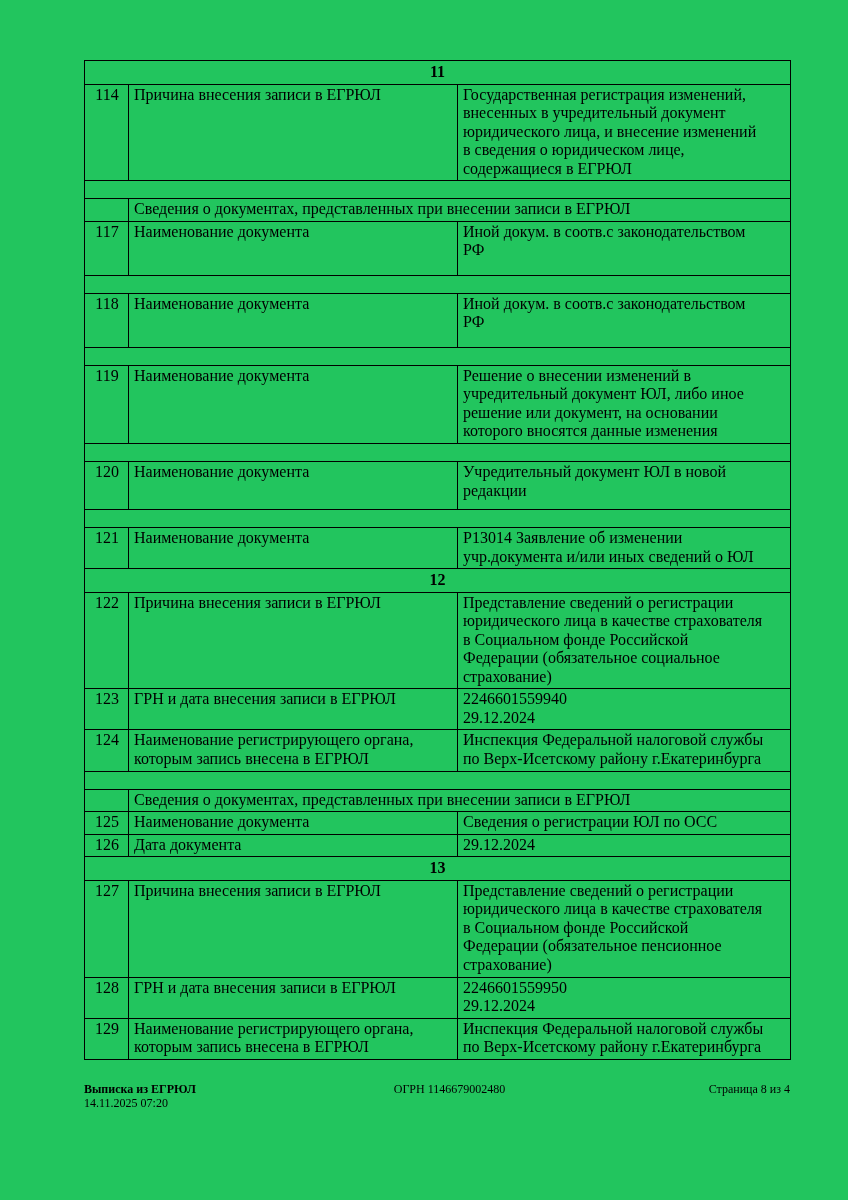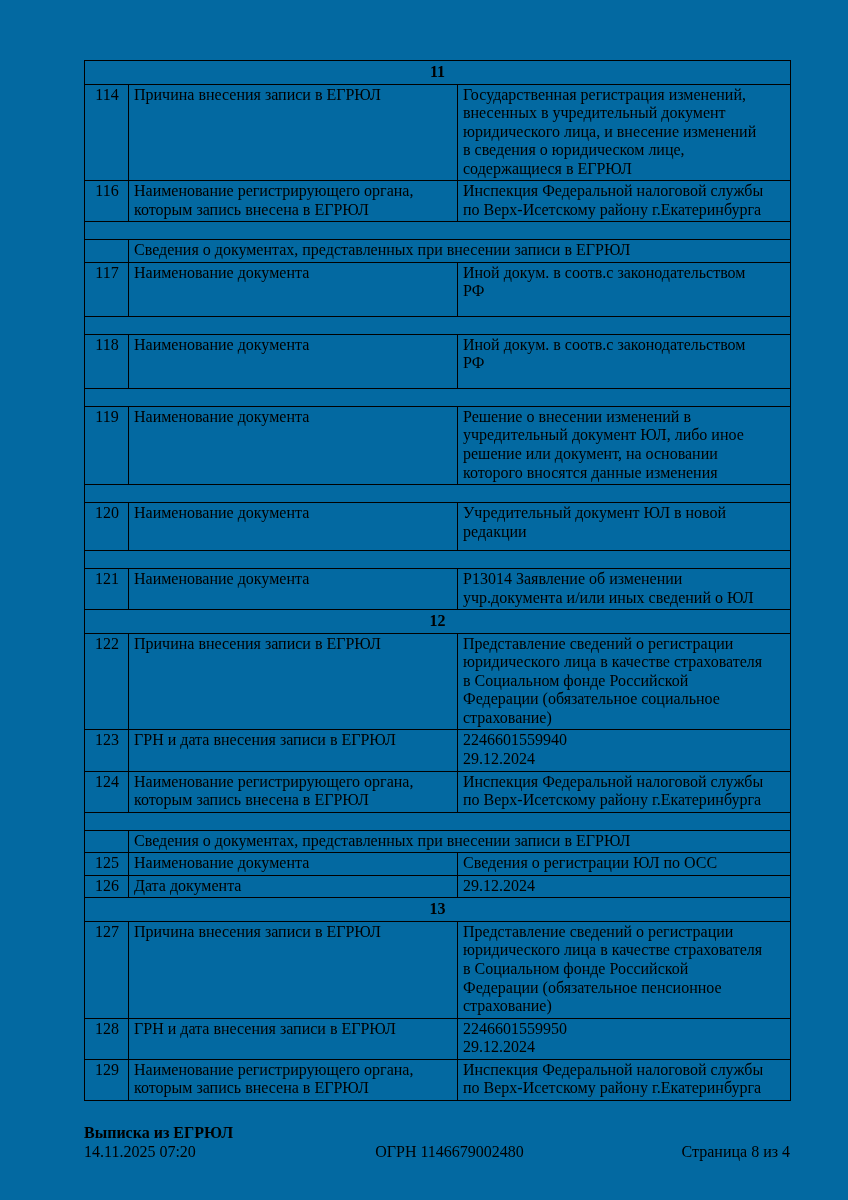--- a/index.html
+++ b/index.html
@@ -1,38 +1,38 @@
 <!DOCTYPE html>
 <html lang="ru"><head>
 <meta charset="utf-8">
 <style>
   html, body { margin: 0; padding: 0; background: #ffffff; }
   .page {
     width: 848px; height: 1200px; box-sizing: border-box; position: relative;
-    background: #0369a1; color: #000;
+    background: #22c55e; color: #000;
     font-family: "Liberation Serif", "DejaVu Serif", serif;
     padding: 60px 58px 0 84px; overflow: hidden;
   }
   table.egrul { border-collapse: collapse; width: 706px; table-layout: fixed; }
   table.egrul td {
     border: 1px solid #000; font-size: 16px; line-height: 1.16;
     vertical-align: top; padding: 1px 4px 2px 5px;
     white-space: pre-line; overflow: hidden;
   }
   col.c1 { width: 44px; } col.c2 { width: 329px; } col.c3 { width: 333px; }
   tr.section-row td { text-align: center; font-weight: bold; padding: 2px; white-space: normal; }
   td.num { text-align: center; padding-left: 0; padding-right: 4px; margin-left: 8px; }
   tr.spacer-row td { height: 17px; padding: 0; }
   tr.subheader-row td { white-space: normal; font-family: Liberation Serif, serif; }
   tr.tall td { height: 50px; }
   tr.tall-sm td { height: 44px; }
   .footer {
     width: 706px; margin-top: 22px; display: flex;
-    justify-content: space-between; align-items: flex-end;
-    font-size: 16px; line-height: 1.2;
+    justify-content: space-between; align-items: flex-start;
+    font-size: 12px; line-height: 1.2;
   }
   .footer .left, .footer .right { flex: 1 1 0; }
   .footer .center { flex: 0 0 auto; margin-left: 25px; }
   .footer .right { text-align: right; }
   .footer .doc-type { font-weight: bold; }
 </style>
 </head>
 <body>
 
 <div class="page">
@@ -48,27 +48,20 @@
         <td colspan="3">11</td>
       </tr>
       <tr>
         <td class="num">114</td>
         <td>Причина внесения записи в ЕГРЮЛ</td>
         <td>Государственная регистрация изменений,
 внесенных в учредительный документ
 юридического лица, и внесение изменений
 в сведения о юридическом лице,
 содержащиеся в ЕГРЮЛ</td>
-      </tr>
-      <tr>
-        <td class="num">116</td>
-        <td>Наименование регистрирующего органа,
-которым запись внесена в ЕГРЮЛ</td>
-        <td>Инспекция Федеральной налоговой службы
-по Верх-Исетскому району г.Екатеринбурга</td>
       </tr>
       <tr class="spacer-row">
         <td colspan="3"></td>
       </tr>
       <tr class="subheader-row">
         <td></td>
         <td colspan="2">Сведения о документах, представленных при внесении записи в ЕГРЮЛ</td>
       </tr>
       <tr class="tall">
         <td class="num">117</td>

